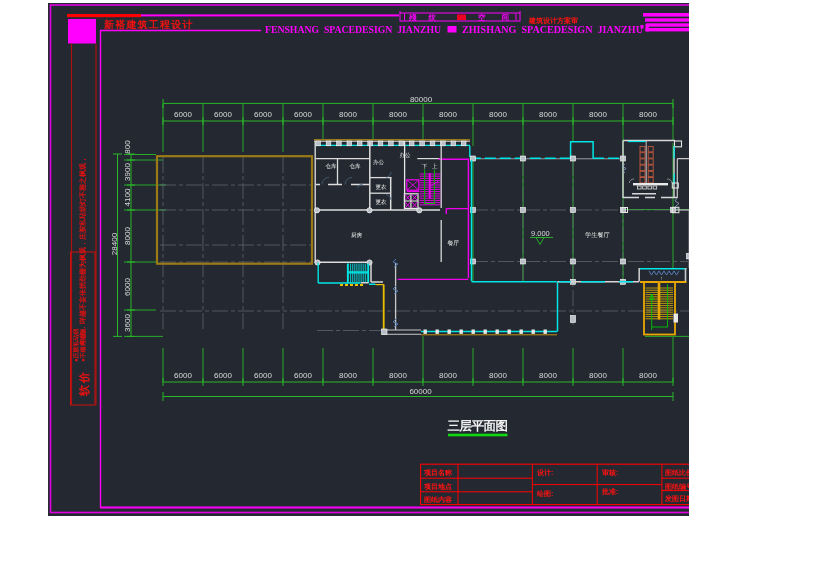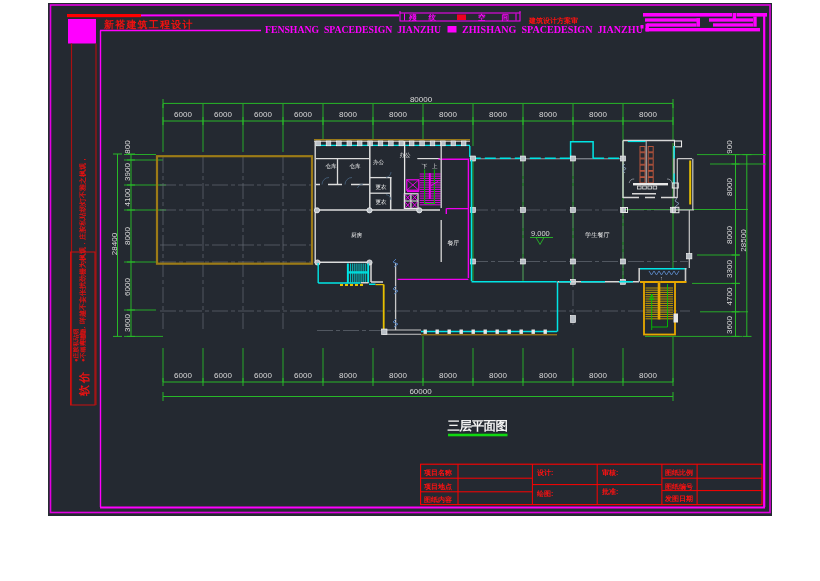--- a/index.html
+++ b/index.html
@@ -1,16 +1,16 @@
 <!DOCTYPE html>
 <html><head>
 <meta charset="utf-8">
 <style>
   html,body{margin:0;padding:0;background:#ffffff;}
-  #page{position:relative;width:819px;height:581px;background:#ffffff;overflow:hidden;
+  #page{position:relative;width:689px;height:581px;background:#ffffff;overflow:hidden;
         font-family:"Liberation Sans", sans-serif;}
   svg text{font-family:"Liberation Sans", sans-serif;}
 </style>
 </head>
 <body>
 <div id="page">
 <svg width="820" height="581" viewBox="0 0 820 581" xmlns="http://www.w3.org/2000/svg">
 
   <rect x="48" y="3" width="724" height="513" fill="#242931"></rect>
 

